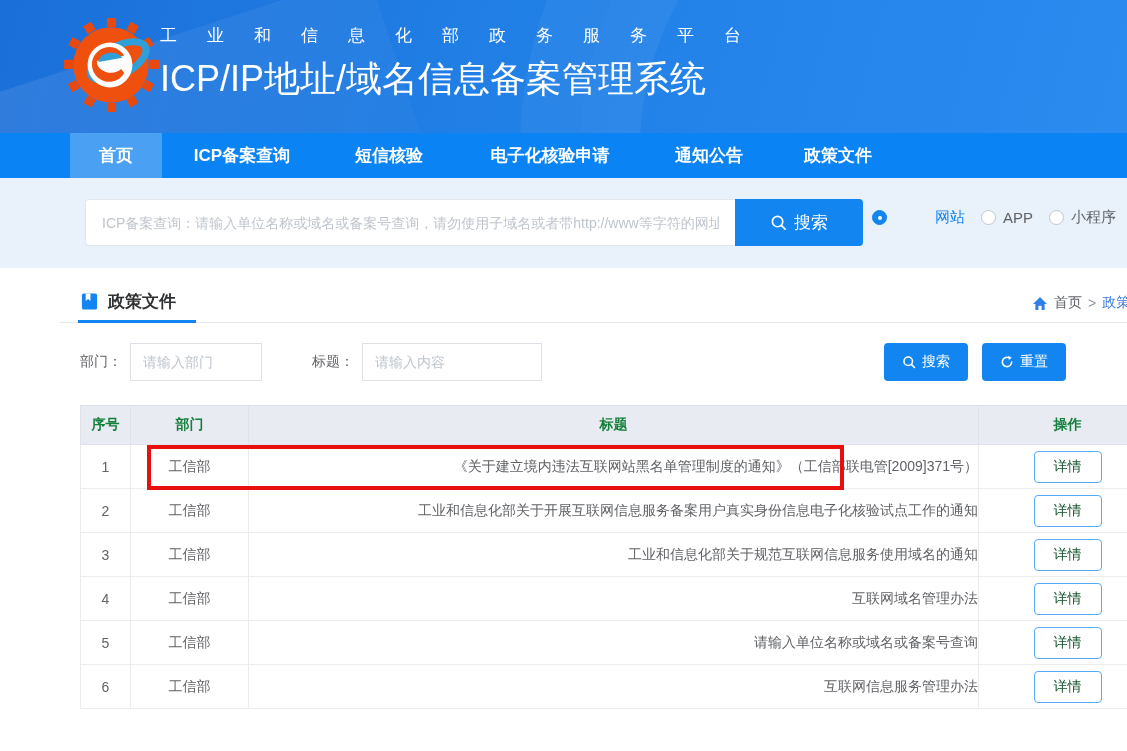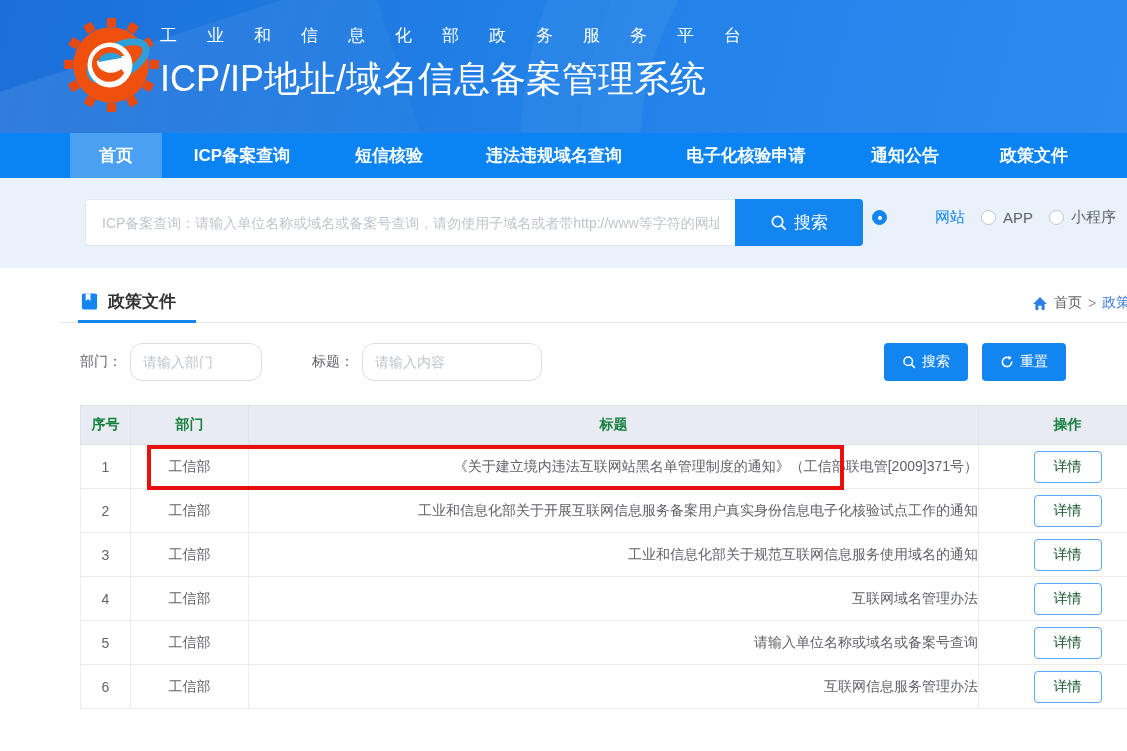--- a/index.html
+++ b/index.html
@@ -69,21 +69,21 @@
     font-size:17px; font-weight:bold; color:#303133;
   }
   .breadcrumb { position:absolute; left:972px; top:12px; display:flex; align-items:center; gap:6px; font-size:14px; white-space:nowrap; }
   .crumb-home { color:#606266; cursor:pointer; }
   .crumb-sep { color:#909399; }
   .crumb-cur { color:#3a7be0; cursor:pointer; }
 
   .filters { display:flex; align-items:center; margin:20px 0 0 20px; height:38px; }
   .f-label { font-size:14px; color:#606266; margin-right:8px; }
   .f-input {
-    height:38px; border:1px solid #dcdfe6; border-radius:12px; padding:0 12px;
+    height:38px; border:1px solid #dcdfe6; border-radius:0; padding:0 12px;
     font-size:14px; color:#333; outline:none; background:#fff;
   }
   .f-input::placeholder { color:#bfc5cd; }
   .f-input.dept { width:132px; margin-right:50px; }
   .f-input.title { width:180px; }
   .f-buttons { margin-left:auto; margin-right:114px; display:flex; gap:14px; }
   .btn-blue {
     height:38px; padding:0 18px; background:#1385f0; color:#fff; border:none; border-radius:4px;
     font-size:14px; cursor:pointer; display:flex; align-items:center; gap:6px;
   }
@@ -143,21 +143,20 @@
     <div class="titles">
       <div class="platform-title">工业和信息化部政务服务平台</div>
       <div class="system-title">ICP/IP地址/域名信息备案管理系统</div>
     </div>
   </header>
 
   <nav class="nav">
     <a class="nav-item active" style="width:92px">首页</a>
     <a class="nav-item" style="width:160px">ICP备案查询</a>
     <a class="nav-item" style="width:134px">短信核验</a>
-    <a class="nav-item" style="width:196px">违法违规域名查询</a>
     <a class="nav-item" style="width:188px">电子化核验申请</a>
     <a class="nav-item" style="width:130px">通知公告</a>
     <a class="nav-item" style="width:128px">政策文件</a>
   </nav>
 
   <section class="search-strip">
     <div class="search-group">
       <input class="icp-input" type="text" placeholder="ICP备案查询：请输入单位名称或域名或备案号查询，请勿使用子域名或者带http://www等字符的网址查询" style="">
       <button class="btn-search-main">
         <svg class="icon-svg" width="17" height="17" viewBox="0 0 18 18">

